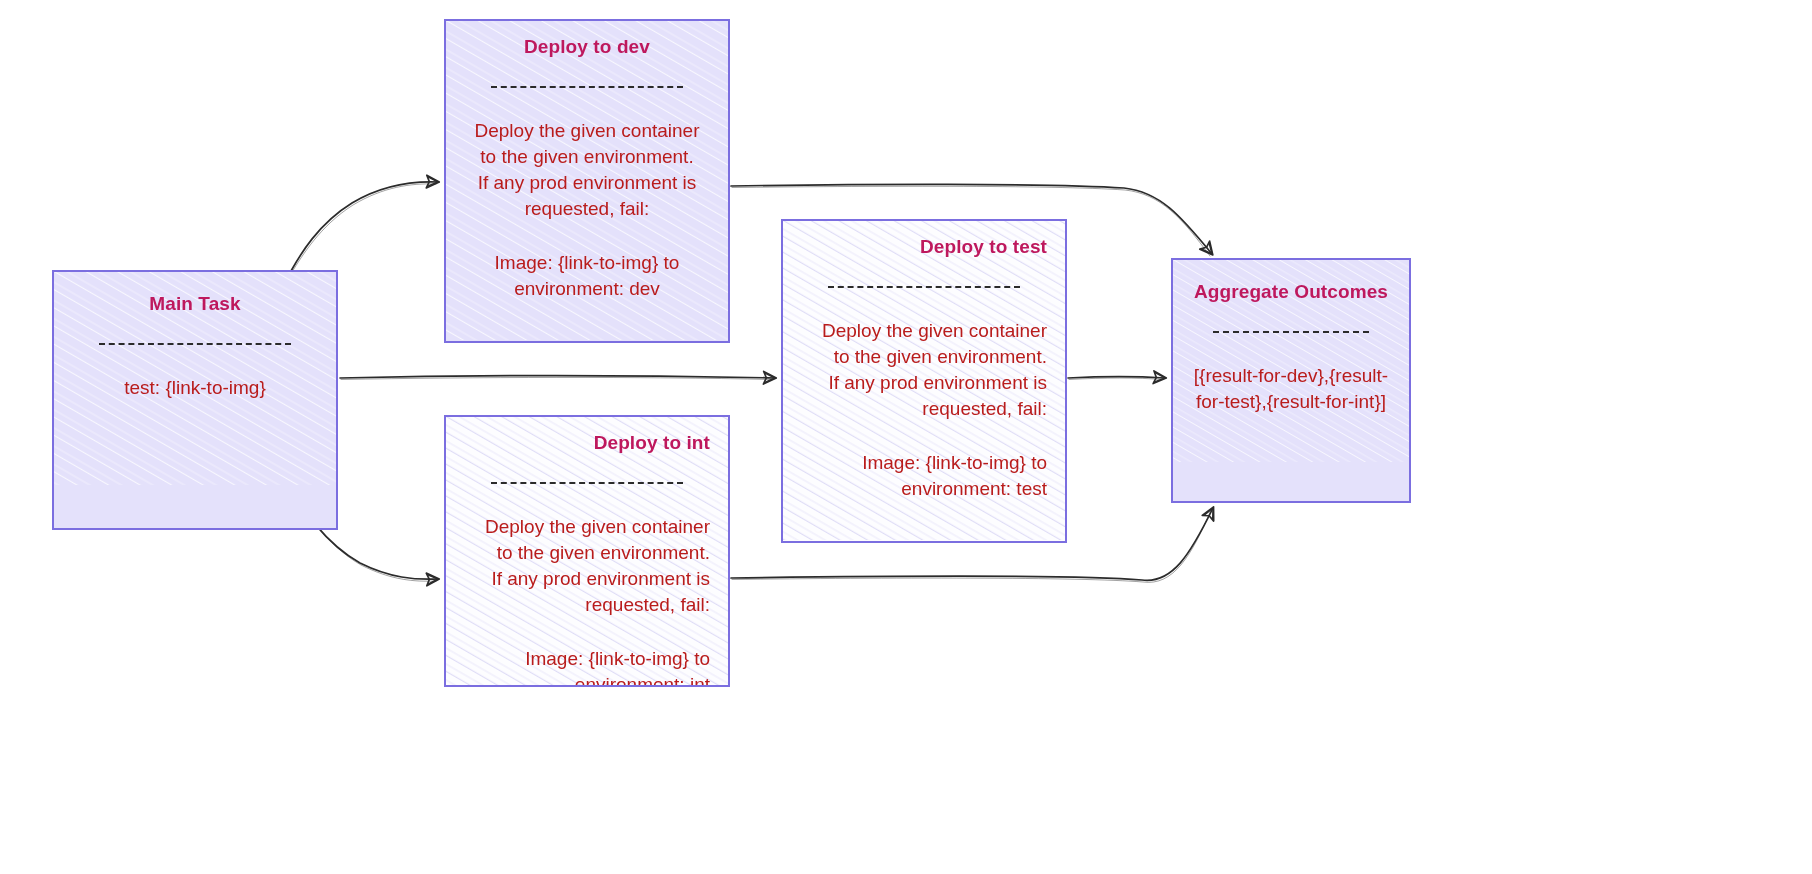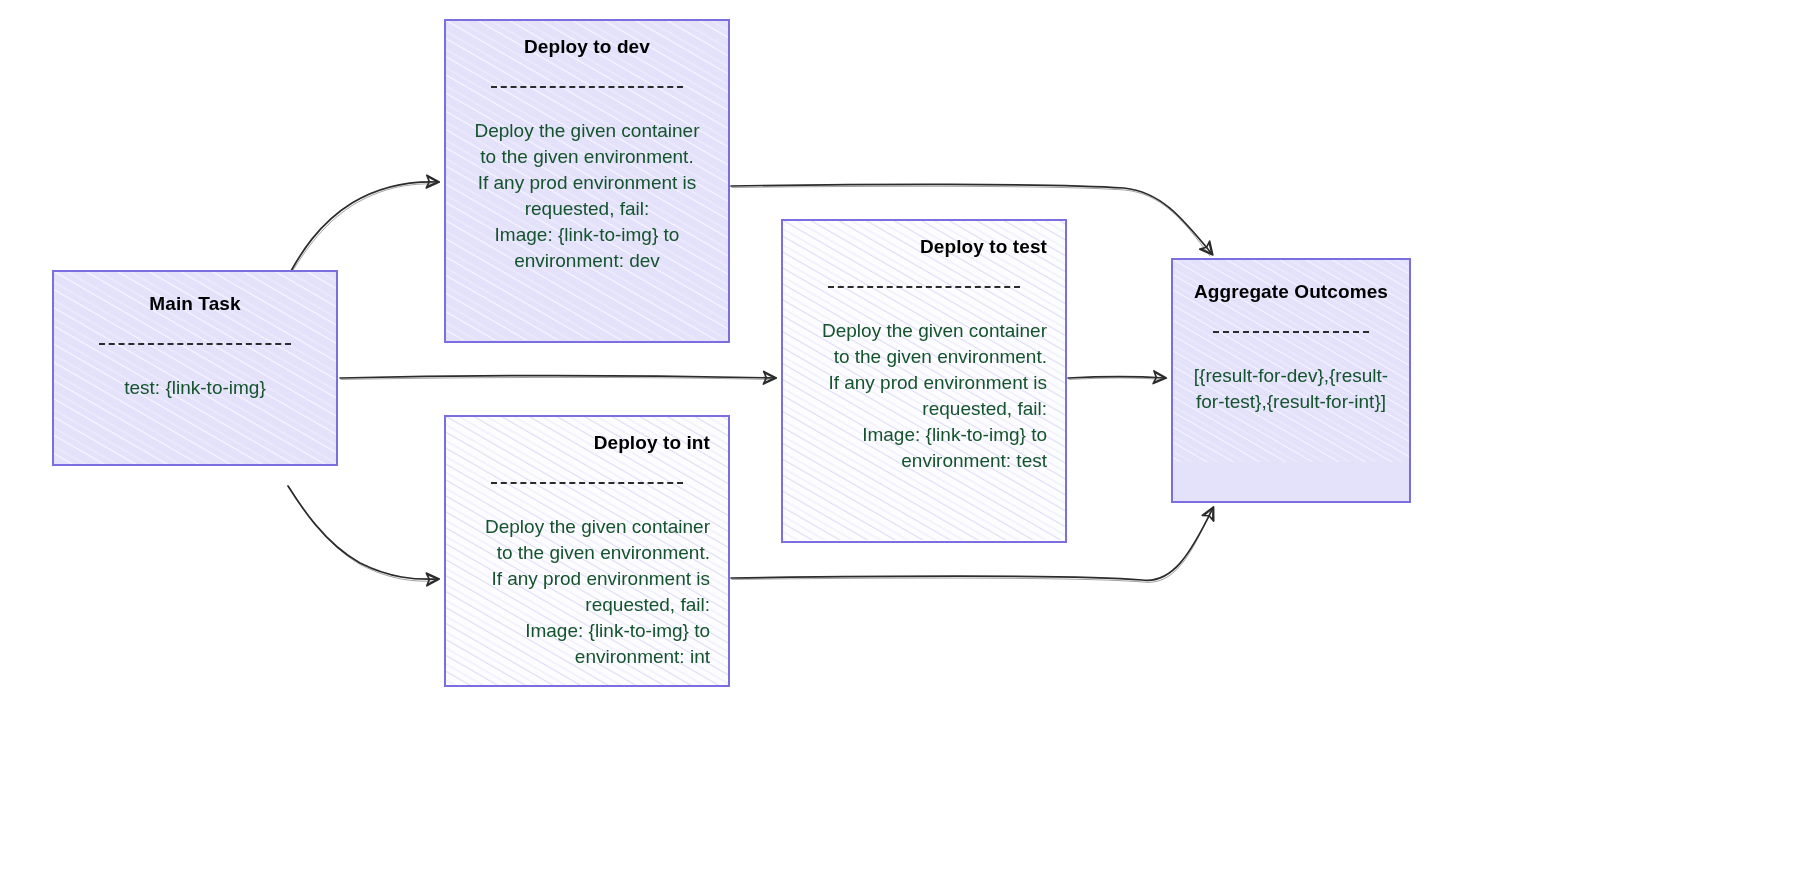--- a/index.html
+++ b/index.html
@@ -42,42 +42,43 @@
   }
   .node .content {
     position: relative;
     z-index: 2;
     padding: 14px 18px 16px 18px;
   }
   .node-title {
     font-weight: bold;
     font-size: 19px;
     letter-spacing: 0.1px;
-    color: #000000;
+    color: #be185d;
     line-height: 1.3;
   }
   .divider {
     margin: 26px auto 30px auto;
     width: 78%;
     height: 0;
     border-top: 2px dashed #2b2b2b;
   }
   .node-body {
     font-size: 19px;
     line-height: 26px;
-    color: #14532d;
+    color: #b91c1c;
     white-space: pre-line;
+    margin-top: 28px;
   }
 
   
   .fill-solid { background-color: #e4e1fb; }
   .fill-light { background-color: #fdfdff; text-align: right; }
 
   
-  #node-main     { left: 52px;   top: 270px; width: 286px; height: 196px; }
+  #node-main     { left: 52px;   top: 270px; width: 286px; height: 260px; }
   #node-dev      { left: 444px;  top: 19px;  width: 286px; height: 324px; }
   #node-test     { left: 781px;  top: 219px; width: 286px; height: 324px; }
   #node-int      { left: 444px;  top: 415px; width: 286px; height: 272px; }
   #node-agg      { left: 1171px; top: 258px; width: 240px; height: 245px; }
 
   #node-main .content  { padding-top: 20px; }
   #node-agg  .content  { padding-top: 20px; }
 </style>
 </head>
 <body>

